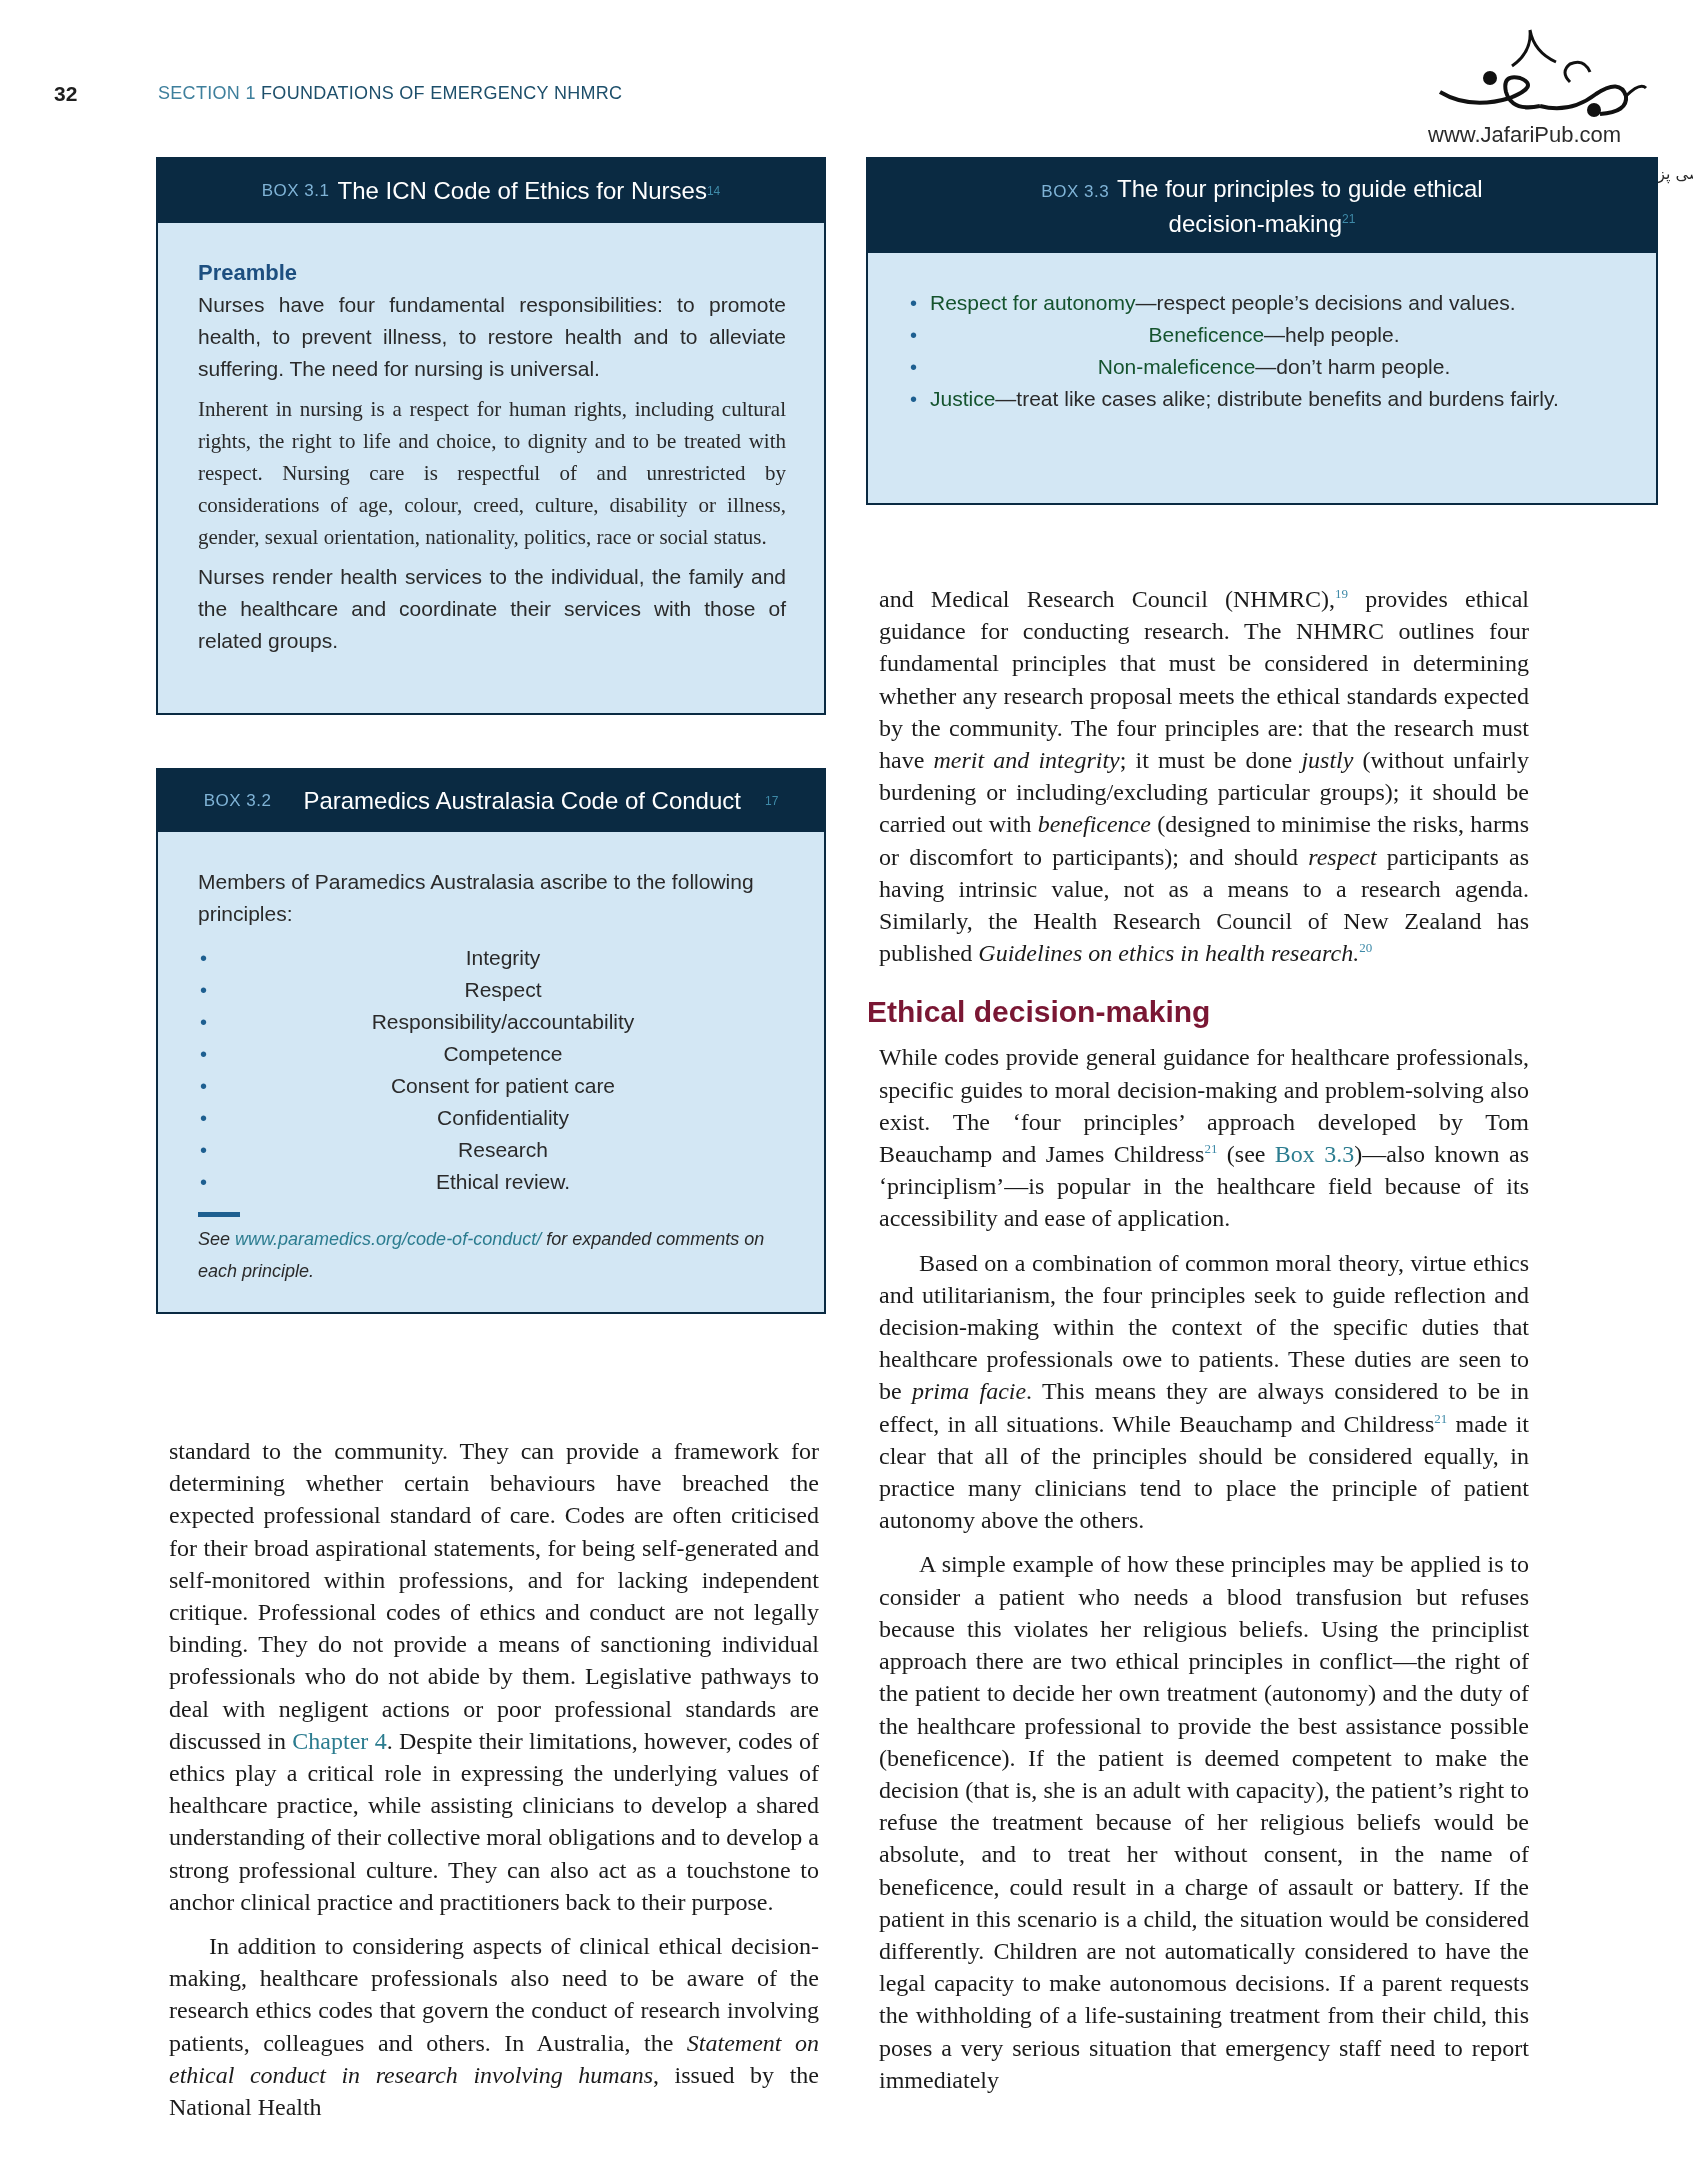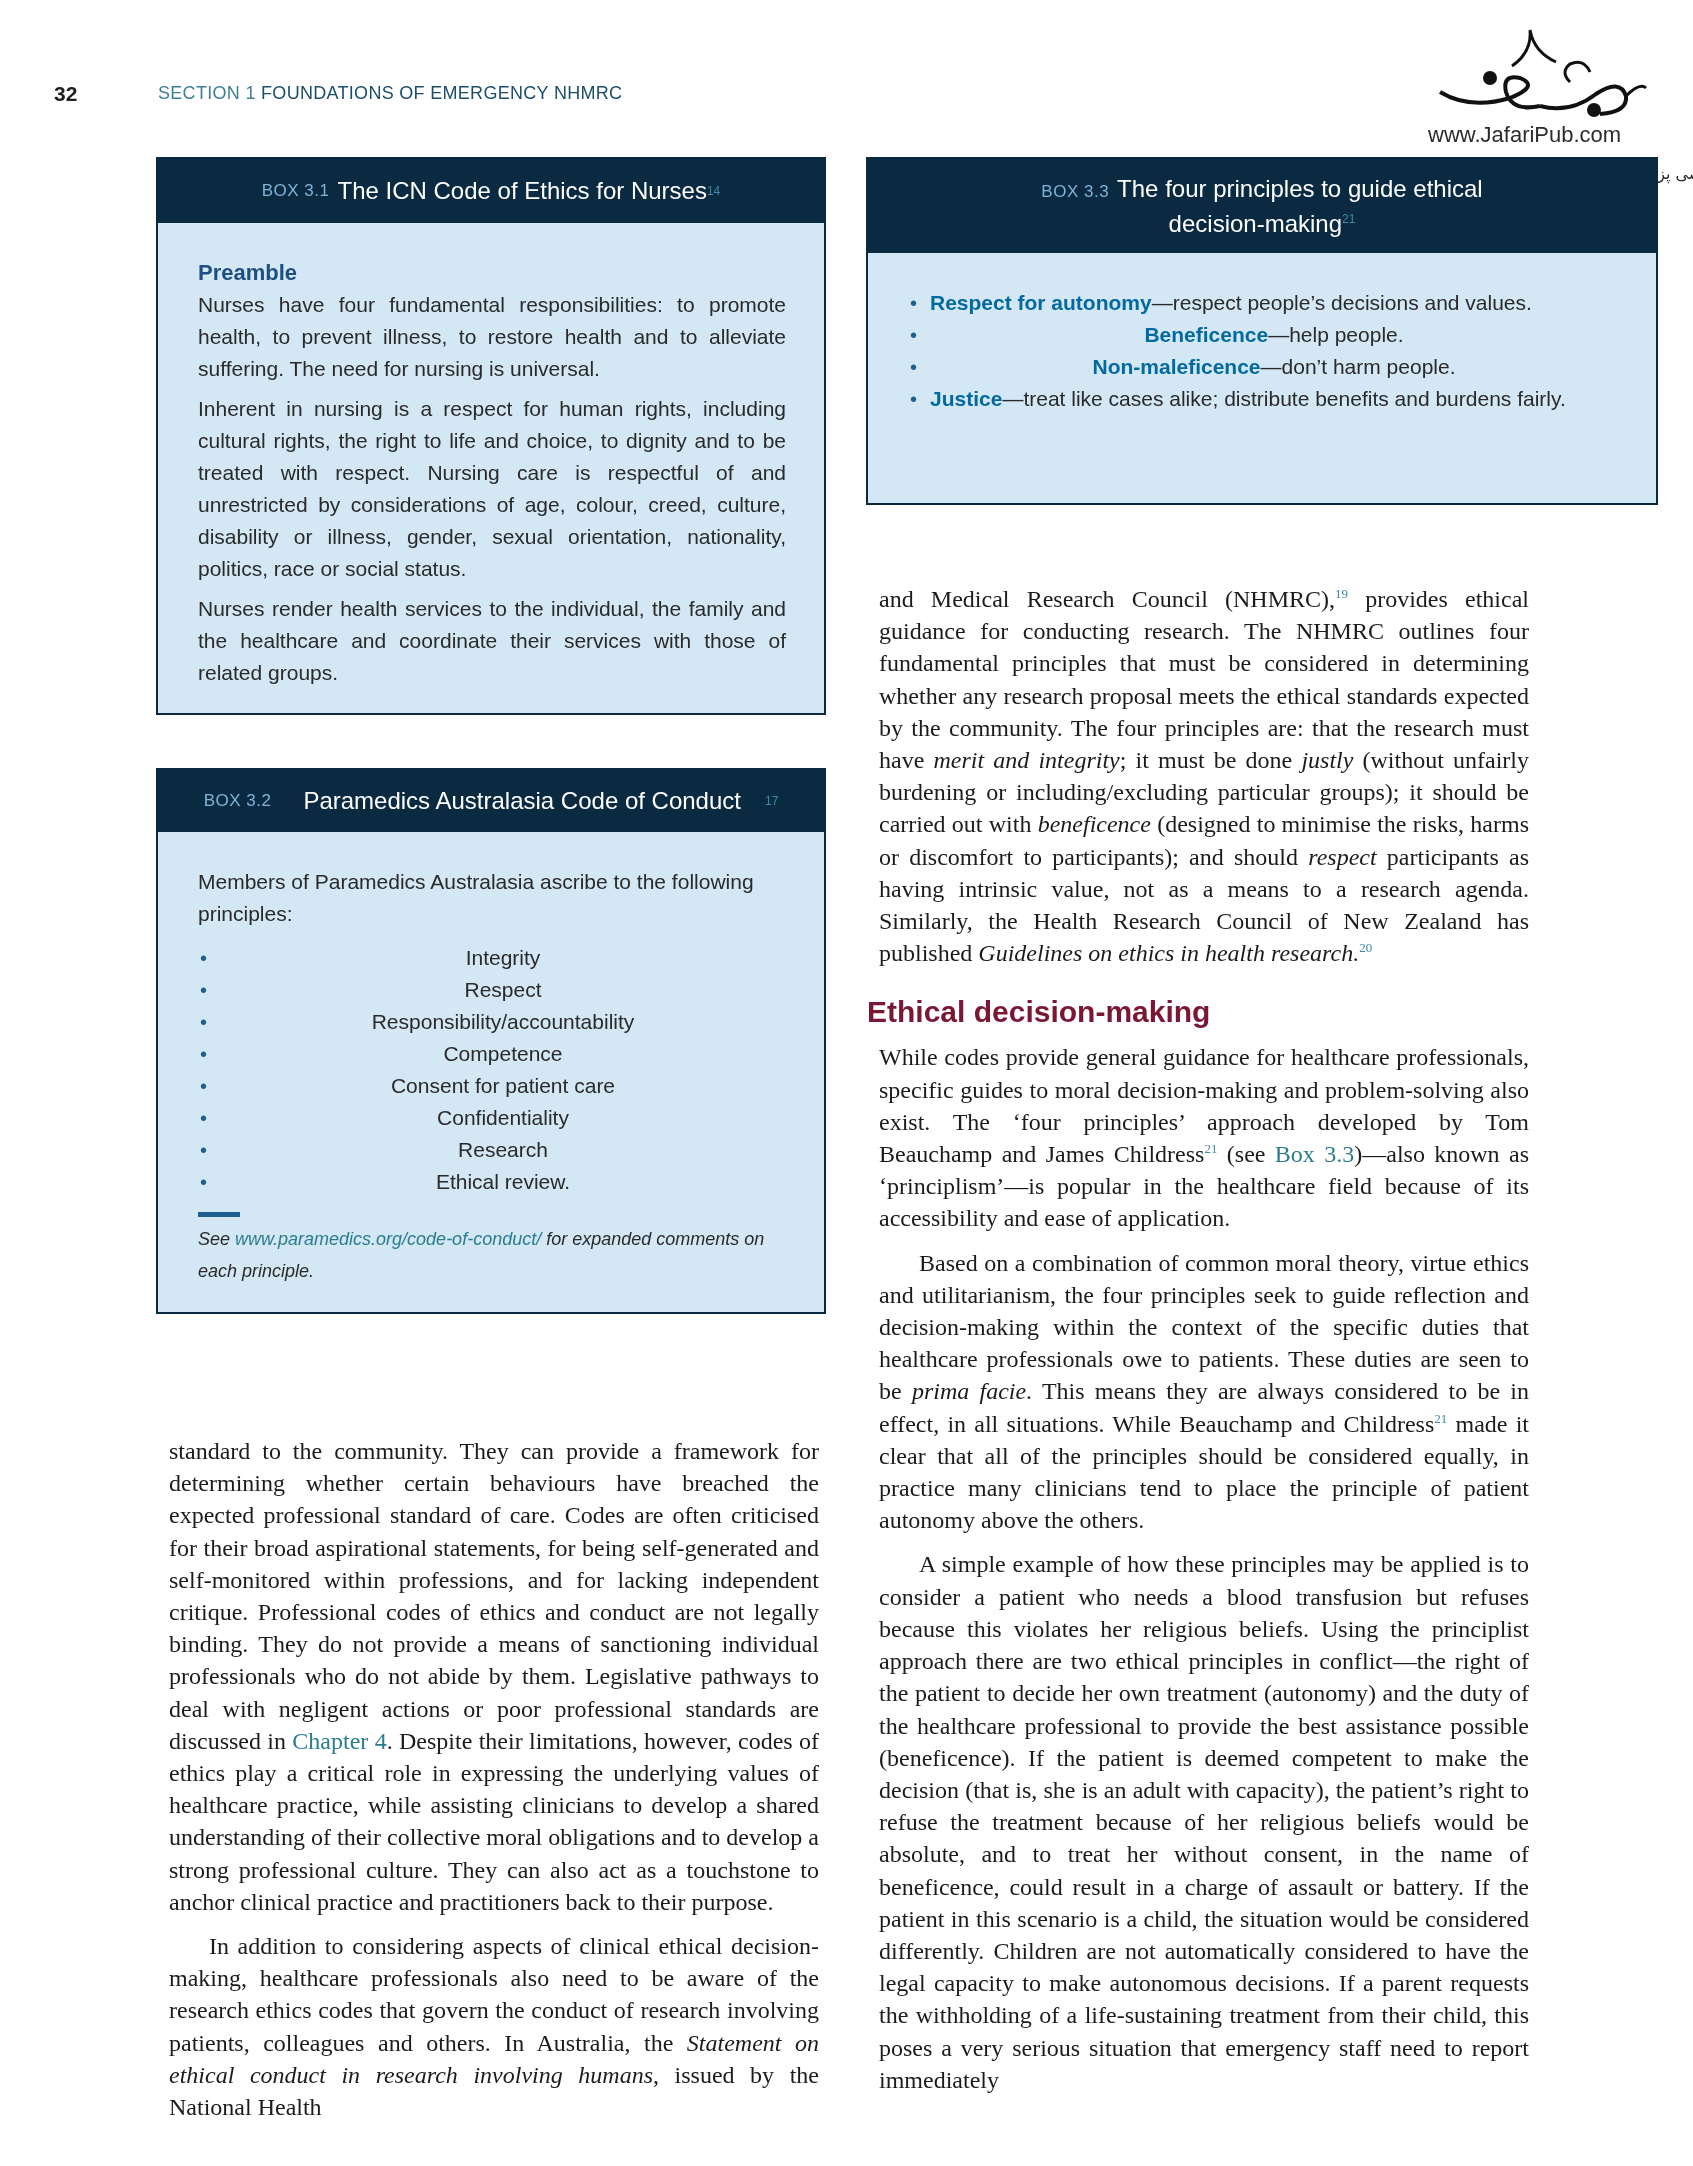--- a/index.html
+++ b/index.html
@@ -19,21 +19,21 @@
   .box { position: absolute; border: 2px solid #0a2a42; background: #d3e7f4; box-sizing: border-box; }
   .box-head { background: #0a2a42; color: #ffffff; text-align: center; font-family: "Liberation Sans", sans-serif; font-size: 24px; line-height: 32px; padding: 0 20px; box-sizing: border-box; display: flex; align-items: center; justify-content: center; }
   .box-head .num { color: #7fb3d6; font-size: 17px; letter-spacing: 0.5px; margin-right: 8px; }
   .box-head sup, .body sup { font-size: 12px; color: #3e8aa8; vertical-align: super; line-height: 0; }
   .box-body { font-family: "Liberation Sans", sans-serif; font-size: 21px; line-height: 32px; color: #2a2a2a; padding: 0 38px 0 40px; }
   .box-body p { margin: 0; text-align: justify; }
   .pre-title { font-weight: bold; color: #1d4f80; font-size: 22px; line-height: 28px; margin-bottom: 2px; }
   ul.bul { list-style: none; margin: 0; padding: 0; }
   ul.bul li { position: relative; padding-left: 22px; text-align: center; }
   ul.bul li::before { content: "•"; position: absolute; left: 2px; top: 0; color: #1d5f90; font-size: 20px; }
-  .bold-term { font-weight: bold; color: #0369a1; }
+  .bold-term { font-weight: normal; color: #14532d; }
   .rule-mark { width: 42px; height: 5px; background: #1d5f90; margin: 14px 0 6px 0; }
   .see { font-style: italic; font-size: 18px; line-height: 32px; color: #2a2a2a; }
   .see a { color: #2b7c8f; text-decoration: none; }
 
   
   .col { position: absolute; width: 674px; font-family: "Liberation Serif", serif; font-size: 24px; line-height: 32.2px; color: #1b1b1b; text-align: justify; }
   .col p { margin: 12px; }
   .col p.ind { text-indent: 40px; }
   .col a { color: #2b7c8f; text-decoration: none; }
   .col sup { font-size: 13px; color: #3e8aa8; vertical-align: super; line-height: 0; }
@@ -65,21 +65,21 @@
 
 <div class="box" style="left:156px; top:157px; width:670px; height:558px;">
   <div class="box-head" style="height:64px;">
     <span class="num">BOX 3.1</span>
     <span>The ICN Code of Ethics for Nurses</span>
     <sup>14</sup>
   </div>
   <div class="box-body" style="padding-top:36px;">
     <div class="pre-title">Preamble</div>
     <p>Nurses have four fundamental responsibilities: to promote health, to prevent illness, to restore health and to alleviate suffering. The need for nursing is universal.</p>
-    <p style="margin-top:8px;">Inherent in nursing is a respect for human rights, including cultural rights, the right to life and choice, to dignity and to be treated with respect. Nursing care is respectful of and unrestricted by considerations of age, colour, creed, culture, disability or illness, gender, sexual orientation, nationality, politics, race or social status.</p>
+    <p style="margin-top:8px;font-family:Liberation Serif, serif;">Inherent in nursing is a respect for human rights, including cultural rights, the right to life and choice, to dignity and to be treated with respect. Nursing care is respectful of and unrestricted by considerations of age, colour, creed, culture, disability or illness, gender, sexual orientation, nationality, politics, race or social status.</p>
     <p style="margin-top:8px;">Nurses render health services to the individual, the family and the healthcare and coordinate their services with those of related groups.</p>
   </div>
 </div>
 
 <div class="box" style="left:156px; top:768px; width:670px; height:546px;">
   <div class="box-head" style="height:62px;gap:24px;">
     <span class="num">BOX 3.2</span>
     <span>Paramedics Australasia Code of Conduct</span>
     <sup>17</sup>
   </div>

